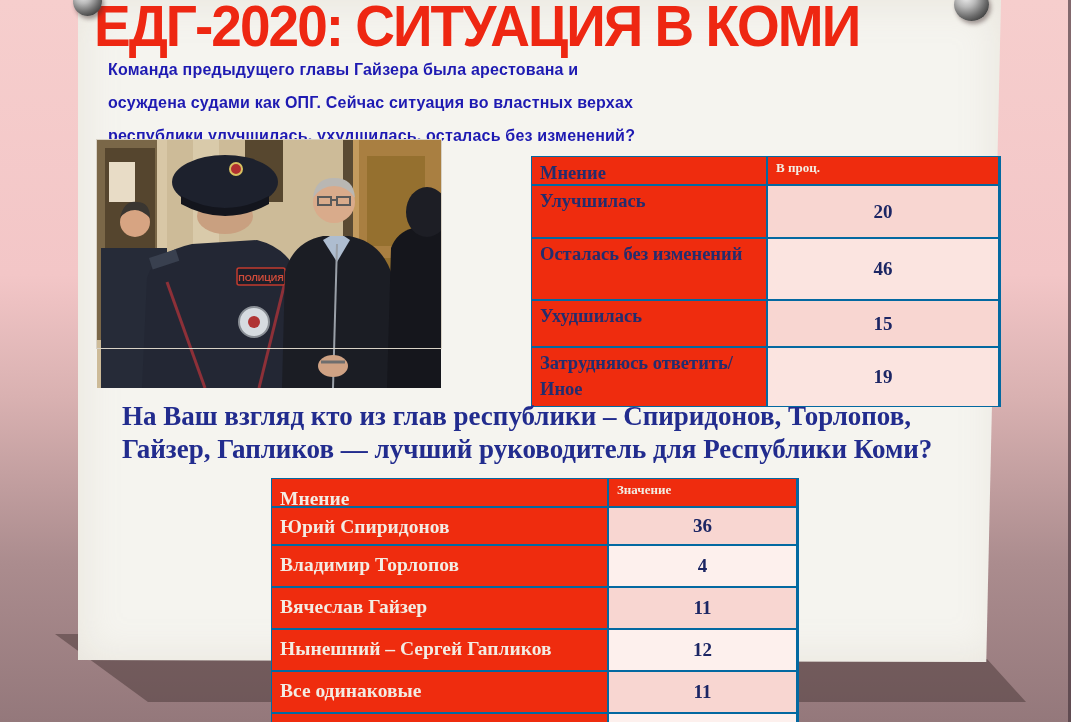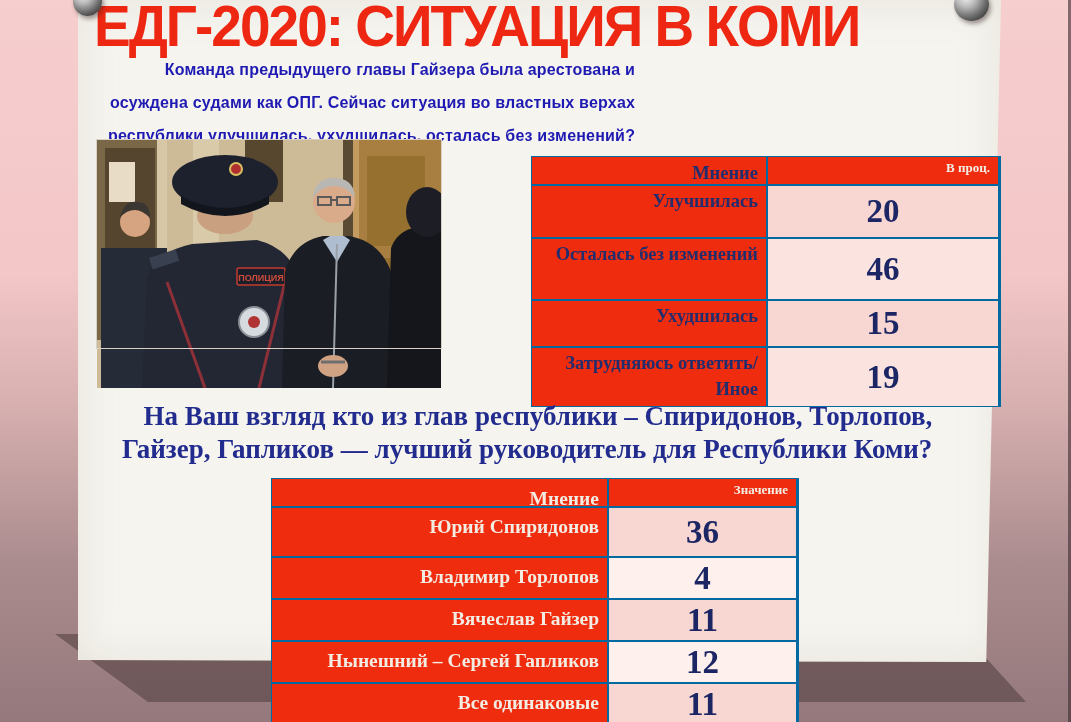--- a/index.html
+++ b/index.html
@@ -1,17 +1,17 @@
 <!DOCTYPE html>
 <html><head>
 <meta charset="utf-8">
 <style>
   html,body{margin:0;padding:0;background:#8c7376;}
   .stage{position:relative;width:1071px;height:722px;overflow:hidden;
-         font-family:"Liberation Sans",sans-serif;text-align:right;}
+         font-family:"Liberation Sans",sans-serif;}
   .bg{position:absolute;inset:0;
       background:linear-gradient(180deg,#f6cecd 0%,#f3c6c7 38%,#d9b1b1 55%,#ab8c8e 78%,#94787b 100%);}
   .edge-right{position:absolute;right:0;top:0;width:3px;height:100%;background:#43333a;opacity:.65;}
   .shadow-svg{position:absolute;left:0;top:0;}
   .paper{position:absolute;left:78px;top:0;width:923px;height:662px;background:#f5f4ef;
          clip-path:polygon(0 0,100% 0,98.4% 100%,0 99.7%);
          box-shadow:inset 0 0 40px rgba(190,180,160,.25);}
   .pin{position:absolute;border-radius:50%;
        background:radial-gradient(circle at 35% 28%,#efefef 0%,#b9b9b9 30%,#6d6d6d 60%,#2b2b2b 90%);
        box-shadow:2px 3px 4px rgba(60,40,40,.45);}
@@ -26,21 +26,21 @@
          outline:1px solid #d8d2c6;}
   .q2{position:absolute;left:122px;top:400px;color:#222c8e;font-weight:bold;
       font-family:"Liberation Serif",serif;font-size:27px;line-height:33px;white-space:nowrap;}
   .tbl{position:absolute;background:#0369a1;padding:1px;
        font-family:"Liberation Serif",serif;font-weight:bold;}
   .tr{display:flex;gap:2px;margin-top:2px;}
   .tr:first-child{margin-top:0;}
   .td,.th{box-sizing:border-box;}
   .lblcell{background:#ef2c0e;padding:2px 8px 0 8px;}
   .valcell{background:#f8d6d1;display:flex;align-items:center;justify-content:center;
-           color:#1c2664;font-size:33px;}
+           color:#1c2664;font-size:19px;}
   .th.lblcell,.th.valcell{background:#ef2c0e;color:#f2eee4;font-size:13px;
            display:block;padding:3px 8px 0 8px;}
   
   .t1{left:531px;top:156px;width:468px;}
   .t1 .lblcell{width:234px;color:#232d6e;font-size:18.5px;line-height:26px;}
   .t1 .valcell{width:230px;}
   .t1 .tr:nth-child(odd):not(:first-child) .valcell{background:#fbe4e0;}
   
   .t2{left:271px;top:478px;width:526px;}
   .t2 .lblcell{width:335px;color:#f3ece3;font-size:19.5px;line-height:34px;}
@@ -150,21 +150,21 @@
   <div class="q2">
     <div>На Ваш взгляд кто из глав республики – Спиридонов, Торлопов,</div>
     <div>Гайзер, Гапликов — лучший руководитель для Республики Коми?</div>
   </div>
 
   <div class="tbl t2">
     <div class="tr" style="height:27px">
       <div class="th lblcell">Мнение</div>
       <div class="th valcell">Значение</div>
     </div>
-    <div class="tr" style="height:48px">
+    <div class="tr" style="height:36px">
       <div class="td lblcell">Юрий Спиридонов</div>
       <div class="td valcell">36</div>
     </div>
     <div class="tr" style="height:40px">
       <div class="td lblcell">Владимир Торлопов</div>
       <div class="td valcell">4</div>
     </div>
     <div class="tr" style="height:40px">
       <div class="td lblcell">Вячеслав Гайзер</div>
       <div class="td valcell">11</div>

